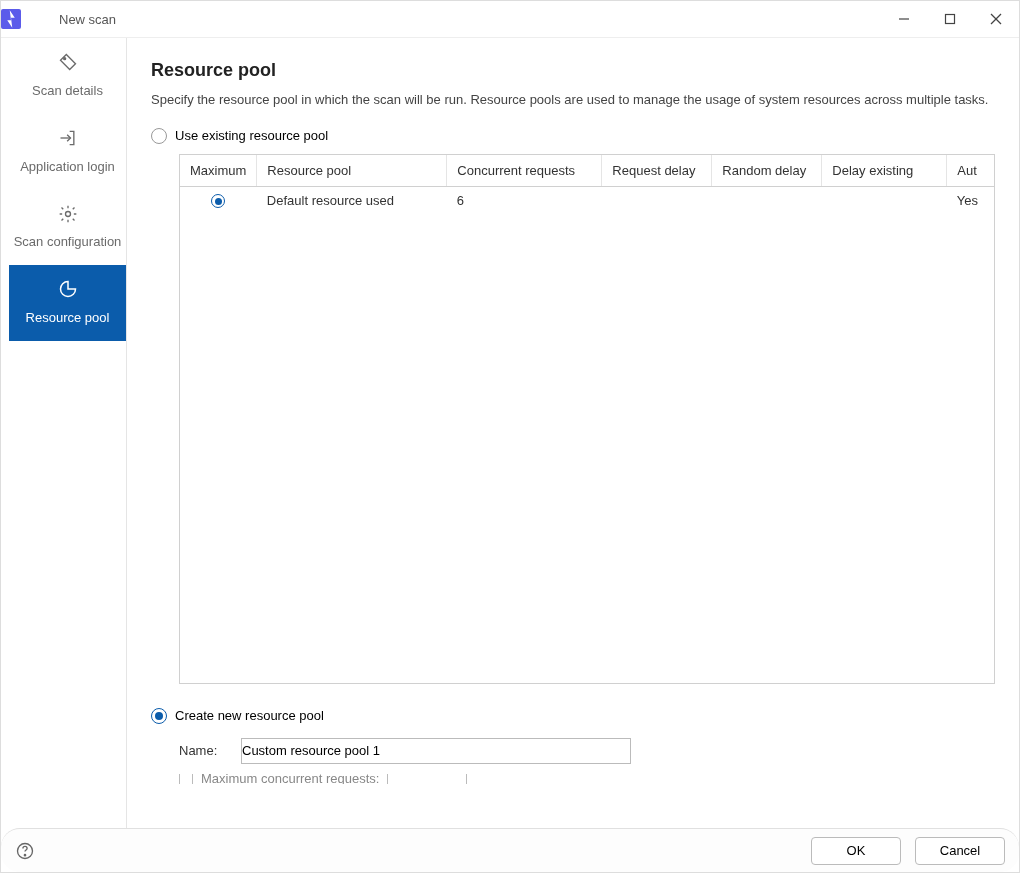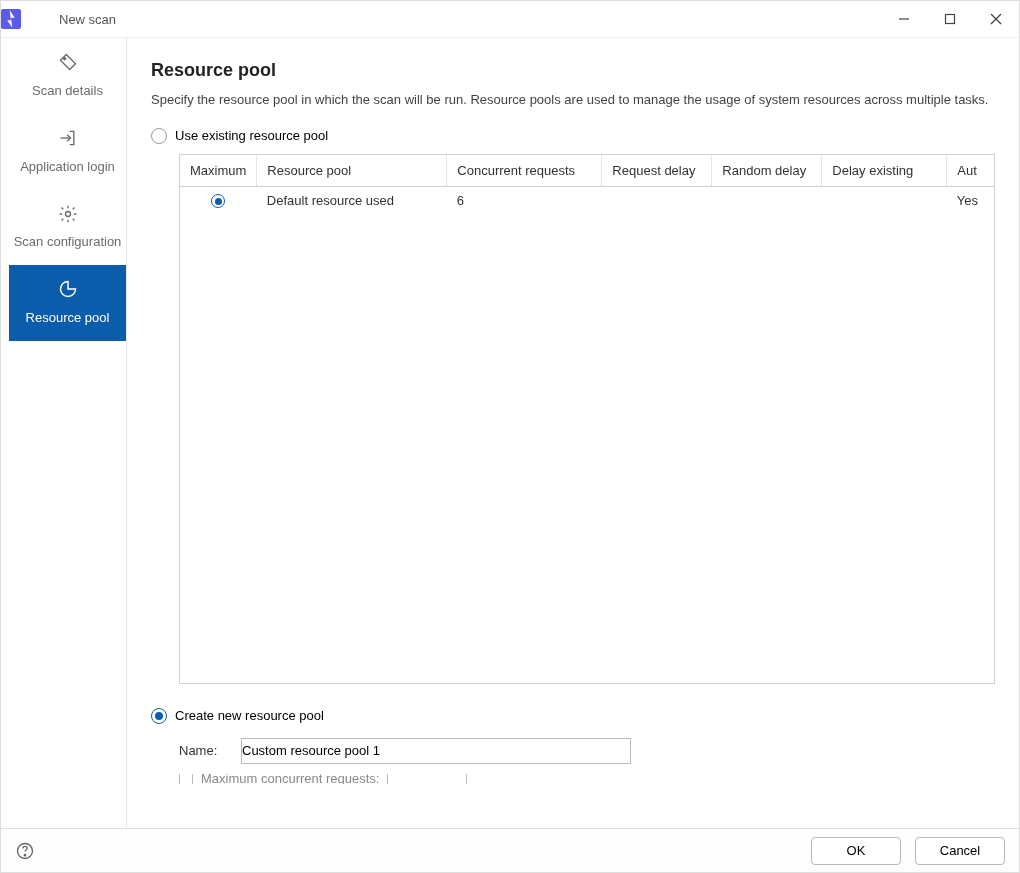--- a/index.html
+++ b/index.html
@@ -222,20 +222,21 @@
 }
 
 
 .footer {
   height: 44px;
   border-top: 1px solid #e0e0e0;
   background: #fdfdfd;
   display: flex;
   align-items: center;
   padding: 16px 14px;
+  border-radius: 19px;
 }
 .help-icon {
   width: 20px; height: 20px;
   color: #666;
 }
 .footer-spacer { flex: 1; }
 .btn {
   min-width: 90px;
   height: 28px;
   border: 1px solid #bbb;

